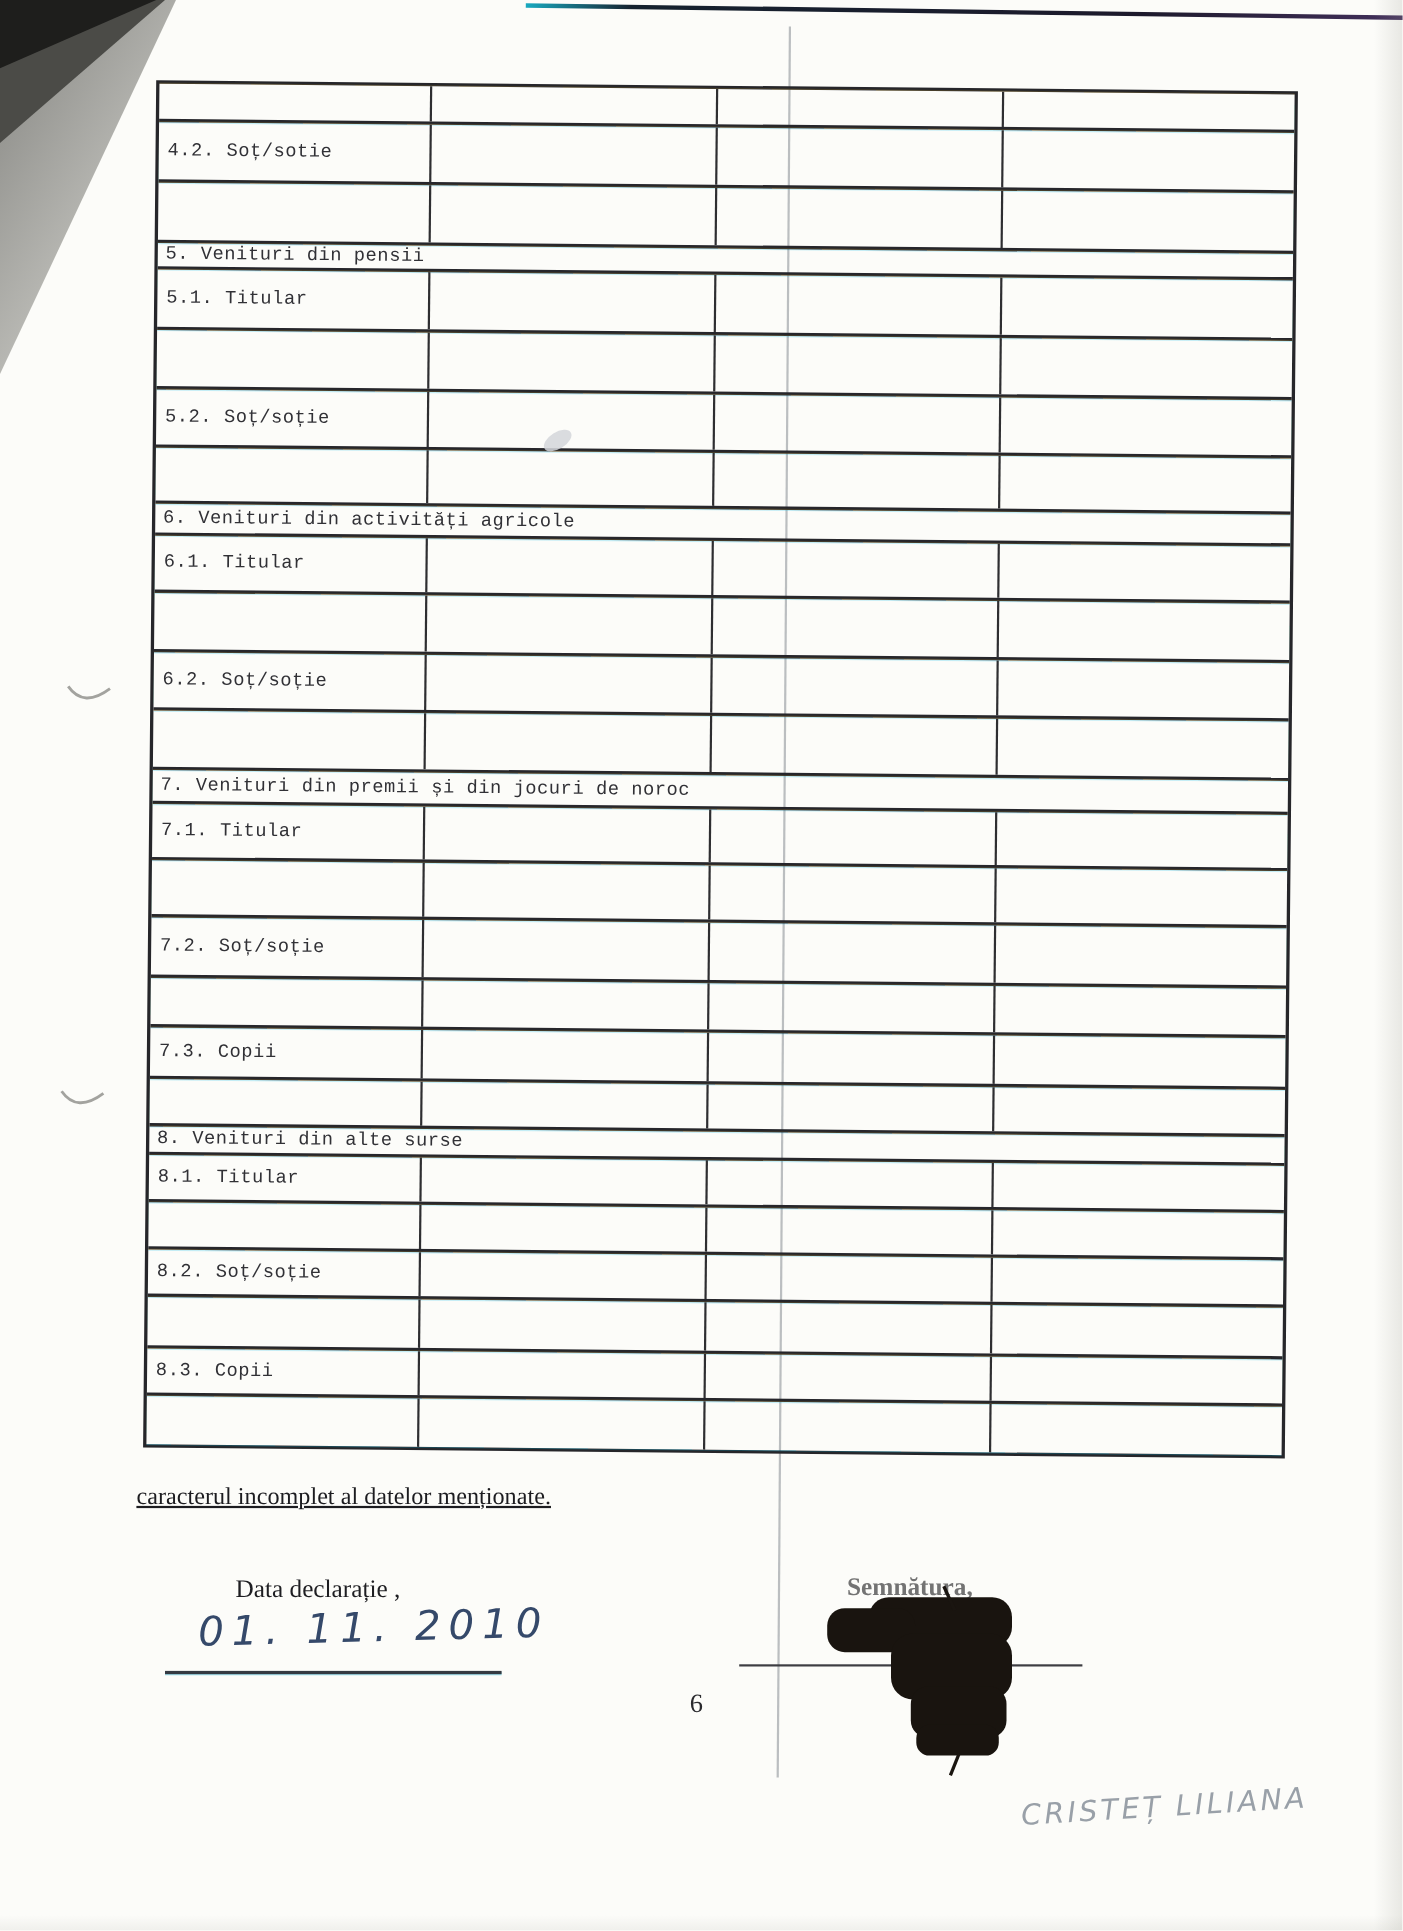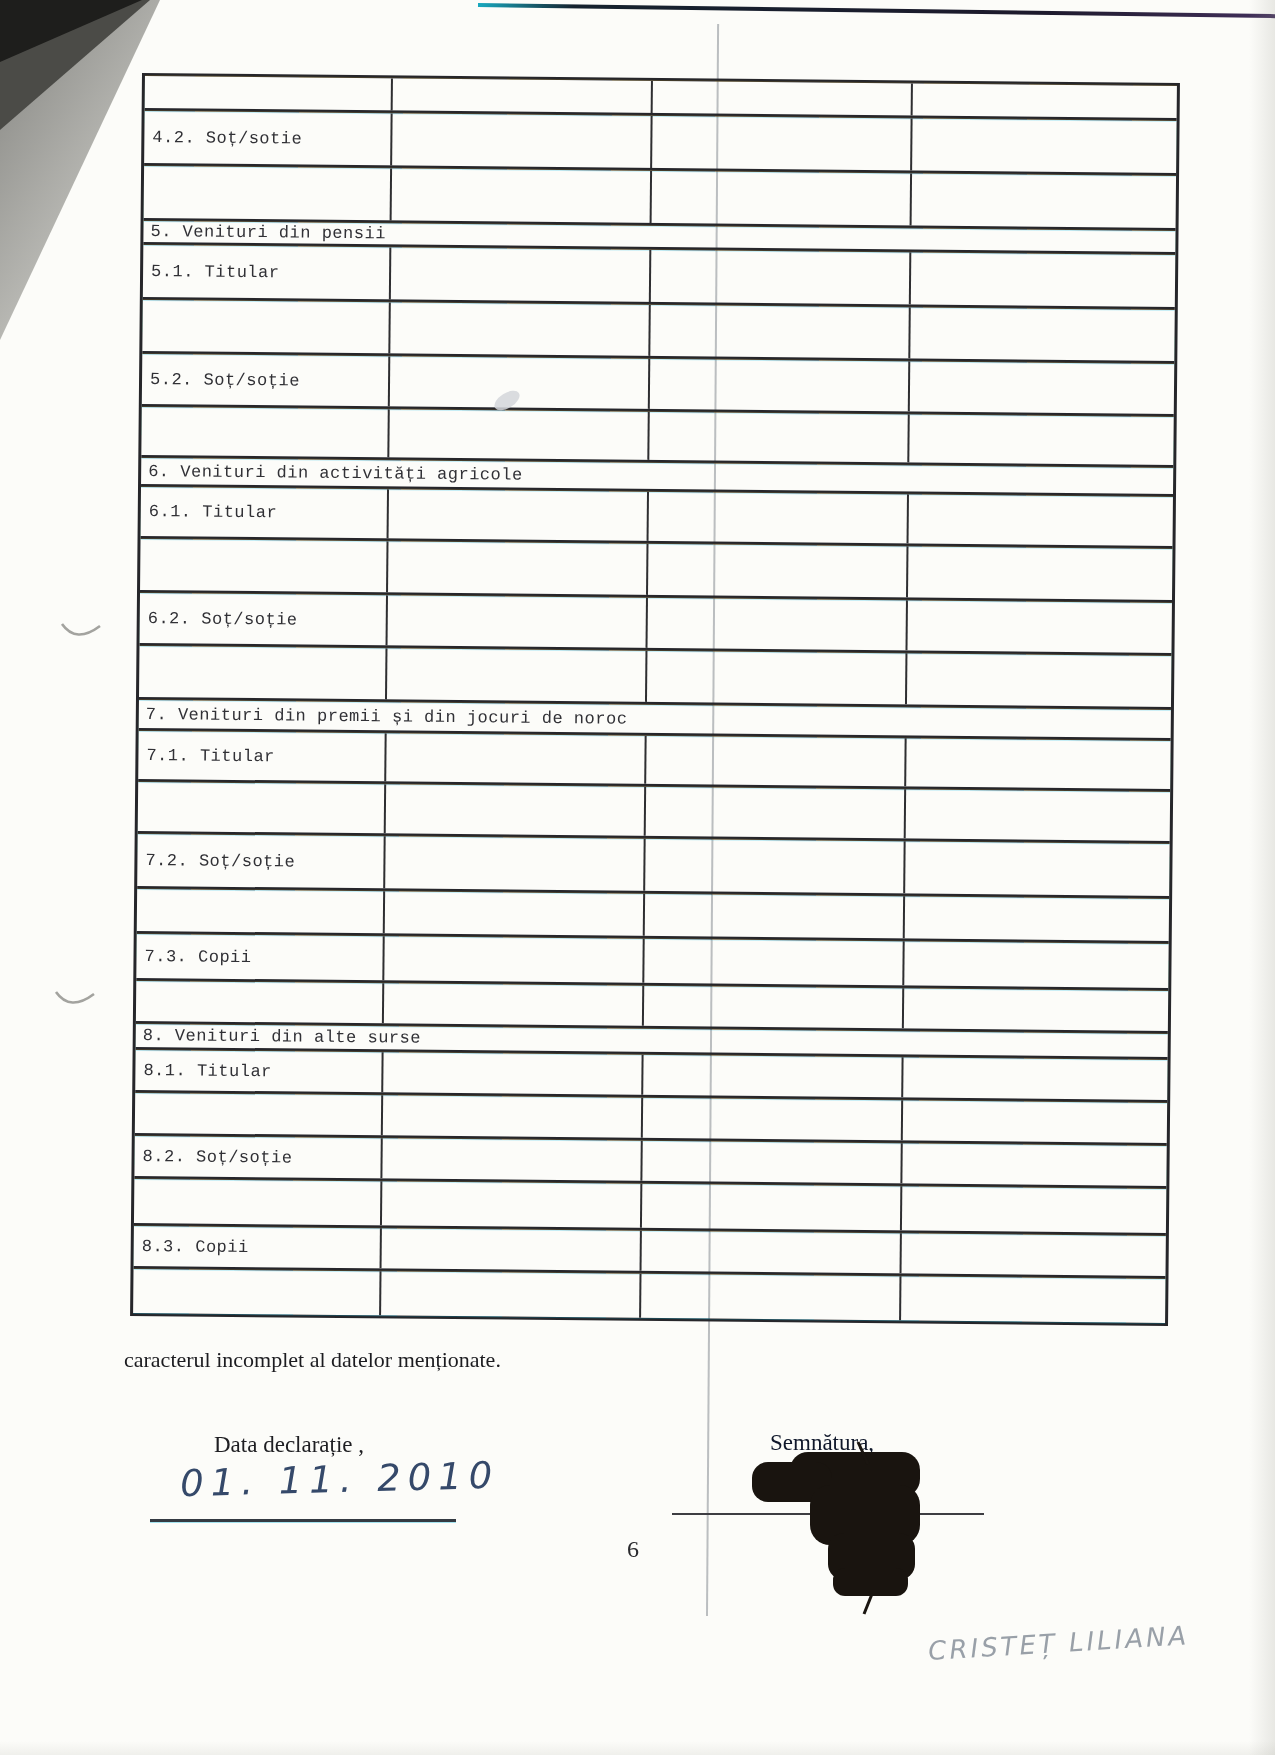--- a/index.html
+++ b/index.html
@@ -30,23 +30,23 @@
   .trow:last-child{border-bottom:none;}
   .cell{box-sizing:border-box;height:100%;display:flex;align-items:center;
       font-size:17px;letter-spacing:0.5px;white-space:nowrap;}
   .cell.divider{border-right:2px solid #2e2e31;}
   .label-cell{padding-left:8px;}
   .section-cell{width:100%;padding-left:7px;}
 
   
   #declaration{left:124px;top:1346px;width:1048px;font-size:22px;line-height:27px;color:#1c1c20;}
   #declaration .l1{display:block;padding-left:86px;}
-  #declaration .l2{display:block;}
+  #declaration .l2{display:block;text-decoration:underline;}
   #date-label{left:214px;top:1432px;font-size:23px;color:#1e1e22;}
-  #signature-label{left:770px;top:1430px;font-size:23px;color:#0f172a;}
+  #signature-label{left:770px;top:1430px;font-size:23px;color:#737373;font-weight:bold;}
   #date-handwritten{left:180px;top:1458px;font-size:37px;color:#35496a;
       font-family:"DejaVu Sans", sans-serif;font-style:italic;letter-spacing:7px;
       transform:rotate(-1.5deg);}
   #date-underline{left:150px;top:1519px;width:306px;height:3px;background:#343a42;
       box-shadow:0 1px 0 rgba(0,180,220,0.35);}
   #signature-line{left:672px;top:1513px;width:312px;height:2px;background:#3d3d42;}
   #page-number{left:627px;top:1536px;font-size:24px;color:#2a2a2e;}
   #handwritten-name{left:928px;top:1626px;width:330px;font-size:26px;color:#99a0a8;
       font-family:"DejaVu Sans", sans-serif;font-style:italic;letter-spacing:3px;
       transform:rotate(-3.5deg);white-space:nowrap;}

